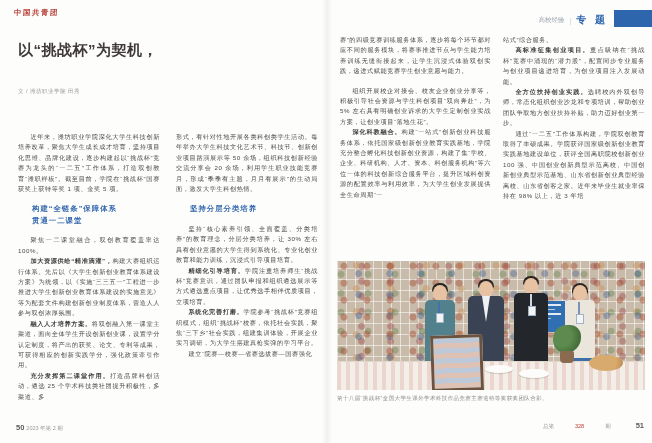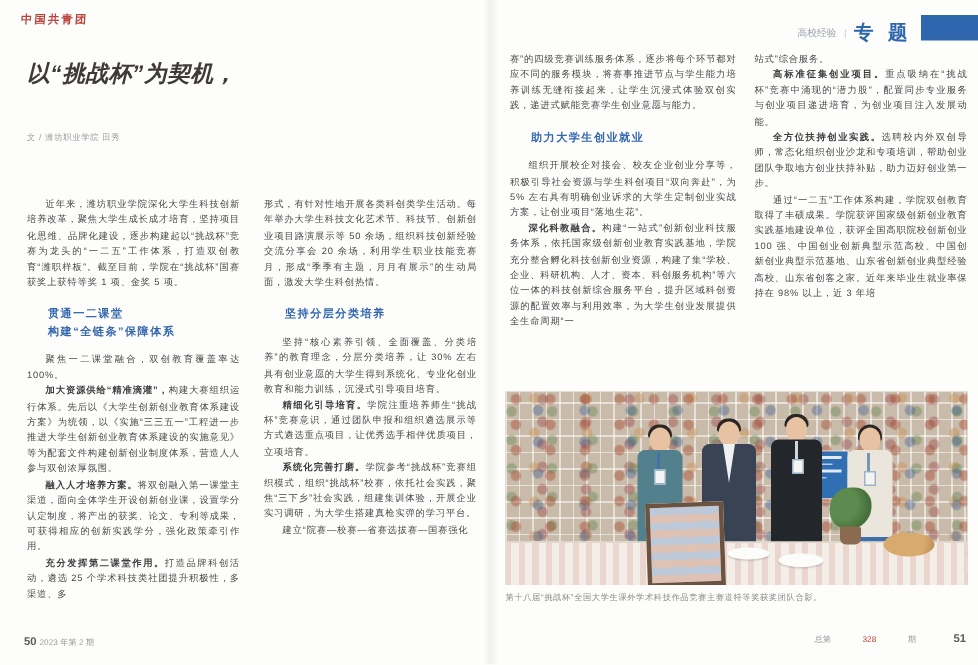--- a/index.html
+++ b/index.html
@@ -10,27 +10,27 @@
     overflow:hidden;
   }
   .spread{position:relative;width:652px;height:443px;background:#fdfdfc;}
   .gutter{position:absolute;left:322px;top:0;width:10px;height:443px;
     background:linear-gradient(90deg,rgba(0,0,0,0) 0%,rgba(0,0,0,0.05) 50%,rgba(0,0,0,0) 100%);}
 
   
   .logo{position:absolute;left:14px;top:8px;font-size:7.5px;font-weight:bold;
     color:#b8443c;letter-spacing:1.5px;transform:skewX(-4deg);}
   .title{position:absolute;left:18px;top:40px;width:300px;
-    font-size:15px;font-weight:bold;color:#3f3a39;line-height:19px;letter-spacing:0.5px;font-style:italic;}
+    font-size:15px;font-weight:bold;color:#3f3a39;line-height:19px;letter-spacing:0.5px;}
   .byline{position:absolute;left:18px;top:88px;font-size:5.5px;color:#9a9a9a;letter-spacing:0.5px;}
 
   
   .rp-header{position:absolute;right:44px;top:13px;font-size:6.5px;color:#9aa2ad;
     display:flex;align-items:center;gap:5px;}
-  .rp-header .topic{color:#2e66ae;font-weight:bold;font-size:13px;letter-spacing:3px;}
+  .rp-header .topic{color:#2e66ae;font-weight:bold;font-size:10px;letter-spacing:3px;}
   .rp-header .sep{color:#c5cbd3;}
   .rp-flag{position:absolute;right:0;top:10px;width:38px;height:17px;background:#2e66ae;}
 
   
   .col{position:absolute;overflow:hidden;text-align:justify;
     font-size:6.2px;line-height:10.4px;letter-spacing:0.55px;color:#4a4a4a;}
   .col p{margin:0;}
   .col p.indent{text-indent:2em;}
   .col b{color:#3c3c3c;}
   .blue-h{color:#3568ae;font-weight:bold;font-size:7.4px;line-height:11.5px;
@@ -134,22 +134,22 @@
   <div class="logo">中国共青团</div>
 
   <div class="title">
     <div>以“挑战杯”为契机，</div>
   </div>
   <div class="byline">文 / 潍坊职业学院 田秀</div>
 
   <div class="col" id="col-1">
     <p class="indent"><span>近年来，潍坊职业学院深化大学生科技创新培养改革，聚焦大学生成长成才培育，坚持项目化思维、品牌化建设，逐步构建起以“挑战杯”竞赛为龙头的“一二五”工作体系，打造双创教育“潍职样板”。截至目前，学院在“挑战杯”国赛获奖上获特等奖 1 项、金奖 5 项。</span></p>
     <div class="blue-h">
+      <div>构建“全链条”保障体系</div>
       <div>贯通一二课堂</div>
-      <div>构建“全链条”保障体系</div>
     </div>
     <p class="indent"><span>聚焦一二课堂融合，双创教育覆盖率达 100%。</span></p>
     <p class="indent"><b>加大资源供给“精准滴灌”，</b><span>构建大赛组织运行体系。先后以《大学生创新创业教育体系建设方案》为统领，以《实施“三三五一”工程进一步推进大学生创新创业教育体系建设的实施意见》等为配套文件构建创新创业制度体系，营造人人参与双创浓厚氛围。</span></p>
     <p class="indent"><b>融入人才培养方案。</b><span>将双创融入第一课堂主渠道，面向全体学生开设创新创业课，设置学分认定制度，将产出的获奖、论文、专利等成果，可获得相应的创新实践学分，强化政策牵引作用。</span></p>
     <p class="indent"><b>充分发挥第二课堂作用。</b><span>打造品牌科创活动，遴选 25 个学术科技类社团提升积极性，多渠道、多</span></p>
   </div>
 
   <div class="col" id="col-2">
     <p><span>形式，有针对性地开展各类科创类学生活动。每年举办大学生科技文化艺术节、科技节、创新创业项目路演展示等 50 余场，组织科技创新经验交流分享会 20 余场，利用学生职业技能竞赛月，形成“季季有主题，月月有展示”的生动局面，激发大学生科创热情。</span></p>
     <div class="blue-h">
@@ -171,21 +171,20 @@
   <div class="rp-header">
     <span>高校经验</span>
     <span class="sep">|</span>
     <span class="topic">专 题</span>
   </div>
   <div class="rp-flag"></div>
 
   <div class="col" id="col-a">
     <p><span>赛”的四级竞赛训练服务体系，逐步将每个环节都对应不同的服务模块，将赛事推进节点与学生能力培养训练无缝衔接起来，让学生沉浸式体验双创实践，递进式赋能竞赛学生创业意愿与能力。</span></p>
     <div class="blue-h">
-      <div>助力大学生创业就业</div>
     </div>
     <p class="indent"><span>组织开展校企对接会、校友企业创业分享等，积极引导社会资源与学生科创项目“双向奔赴”，为 5% 左右具有明确创业诉求的大学生定制创业实战方案，让创业项目“落地生花”。</span></p>
     <p class="indent"><b>深化科教融合。</b><span>构建“一站式”创新创业科技服务体系，依托国家级创新创业教育实践基地，学院充分整合孵化科技创新创业资源，构建了集“学校、企业、科研机构、人才、资本、科创服务机构”等六位一体的科技创新综合服务平台，提升区域科创资源的配置效率与利用效率，为大学生创业发展提供全生命周期“一</span></p>
   </div>
 
   <div class="col" id="col-b">
     <p><span>站式”综合服务。</span></p>
     <p class="indent"><b>高标准征集创业项目。</b><span>重点吸纳在“挑战杯”竞赛中涌现的“潜力股”，配置同步专业服务与创业项目递进培育，为创业项目注入发展动能。</span></p>
     <p class="indent"><b>全方位扶持创业实践。</b><span>选聘校内外双创导师，常态化组织创业沙龙和专项培训，帮助创业团队争取地方创业扶持补贴，助力迈好创业第一步。</span></p>
     <p class="indent"><span>通过“一二五”工作体系构建，学院双创教育取得了丰硕成果。学院获评国家级创新创业教育实践基地建设单位，获评全国高职院校创新创业 100 强、中国创业创新典型示范高校、中国创新创业典型示范基地、山东省创新创业典型经验高校、山东省创客之家。近年来毕业生就业率保持在 98% 以上，近 3 年培</span></p>

